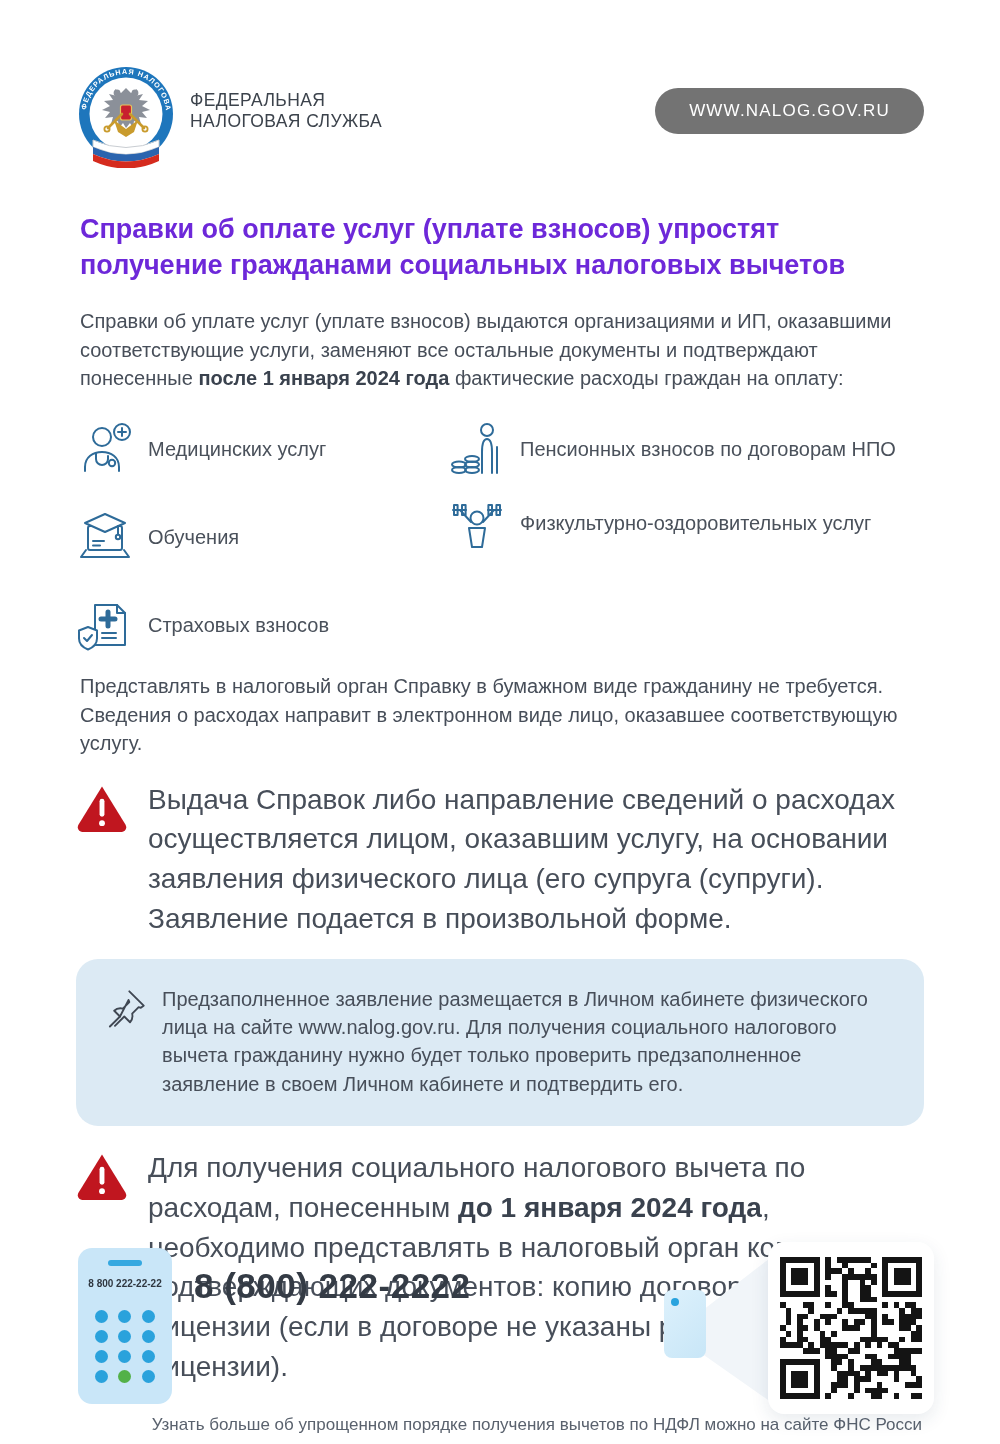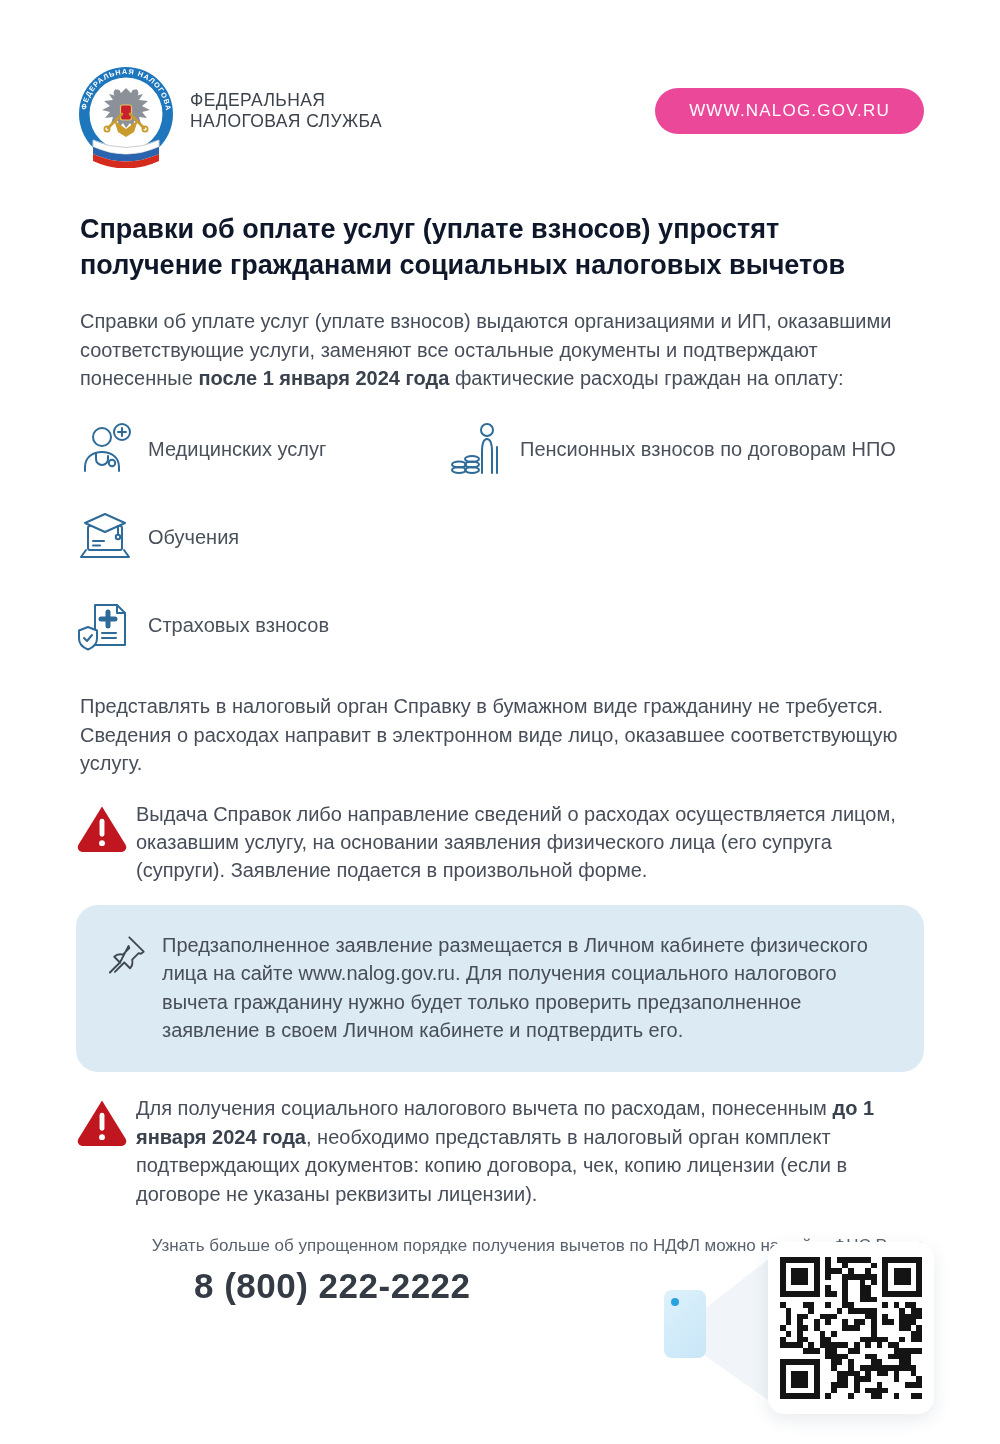--- a/index.html
+++ b/index.html
@@ -9,44 +9,44 @@
     color:#454C57;position:relative;overflow:hidden;
   }
   .page{width:1000px;height:1444px;box-sizing:border-box;padding:64px 76px 0 76px;position:relative;}
 
   
   .hdr{display:flex;align-items:flex-start;}
   .logo-wrap{width:100px;height:104px;flex:0 0 auto;}
   .logo-name{margin-left:14px;margin-top:26px;font-size:17.5px;font-weight:normal;color:#3C434C;line-height:1.2;letter-spacing:.4px;}
   .spacer{flex:1;}
   .site-pill{
-    margin-top:24px;background:#ec4899;color:#fff;border:none;cursor:pointer;
+    margin-top:24px;background:#737373;color:#fff;border:none;cursor:pointer;
     font-family:inherit;font-size:17px;letter-spacing:1.2px;
     padding:13px 34px;border-radius:999px;white-space:nowrap;
   }
 
   
-  h1.title{margin:44px 4px 12px 4px;font-size:27px;line-height:1.32;color:#0f172a;font-weight:bold;}
+  h1.title{margin:44px 4px 12px 4px;font-size:27px;line-height:1.32;color:#6d28d9;font-weight:bold;}
   p.body{margin:24px 4px 0 4px;font-size:20px;line-height:1.42;color:#474E59;}
   p.body b, p.body strong{color:#3A424E;}
 
   
   .services{display:flex;margin-top:26px;}
   .svc-col{display:flex;flex-direction:column;gap:12px;}
   .svc-col.left{width:372px;gap:26px;}
   .svc-col.right{flex:1;}
   .svc{display:flex;align-items:center;min-height:62px;}
   .svc .ic{width:58px;height:58px;flex:0 0 auto;display:flex;align-items:center;justify-content:center;}
   .svc .lbl{margin-left:14px;font-size:20px;color:#4A515B;}
   svg.line{stroke:#2E6B99;fill:none;stroke-width:2;stroke-linecap:round;stroke-linejoin:round;}
 
   
   .warn{display:flex;margin-top:22px;align-items:flex-start;}
   .warn .tri{width:52px;flex:0 0 auto;margin-top:4px;}
-  .warn .txt{margin-left:8px;font-size:20px;line-height:1.42;color:#474E59;}
+  .warn .txt{margin-left:20px;font-size:28px;line-height:1.42;color:#474E59;}
   .warn .txt b{color:#3A424E;}
 
   
   .info-box{
     margin-top:20px;background:#DCEAF4;border-radius:22px;
     padding:26px 30px 28px 26px;display:flex;align-items:flex-start;
   }
   .info-box .pin{width:48px;flex:0 0 auto;margin-top:2px;}
   .info-box .texts{margin-left:12px;}
   .info-box p{margin:0;font-size:20px;line-height:1.42;color:#474E59;}
@@ -181,24 +181,39 @@
             <path d="M48 26 v26"></path>
             <ellipse cx="10" cy="49" rx="7" ry="3"></ellipse>
             <ellipse cx="10" cy="43.5" rx="7" ry="3"></ellipse>
             <ellipse cx="23" cy="49" rx="7" ry="3"></ellipse>
             <ellipse cx="23" cy="43.5" rx="7" ry="3"></ellipse>
             <ellipse cx="23" cy="38" rx="7" ry="3"></ellipse>
           </svg>
         </span>
         <span class="lbl">Пенсионных взносов по договорам НПО</span>
       </div>
-    </div>
-  </div>
-
-  <p class="body" style="margin-top:36px">Представлять в налоговый орган Справку в бумажном виде гражданину не требуется. Сведения о расходах направит в электронном виде лицо, оказавшее соответствующую услугу.</p>
+      <div class="svc">
+        <span class="ic">
+          <svg class="line" viewBox="0 0 56 56" width="56" height="56">
+            <circle cx="28" cy="23" r="6.5"></circle>
+            <path d="M22 27 L11 15 M34 27 L45 15"></path>
+            <path d="M4 15 h13 M39 15 h13"></path>
+            <rect x="5" y="10" width="3.6" height="10"></rect>
+            <rect x="13" y="10" width="3.6" height="10"></rect>
+            <rect x="39.4" y="10" width="3.6" height="10"></rect>
+            <rect x="47.4" y="10" width="3.6" height="10"></rect>
+            <path d="M20 33 h16 l-3 19 h-10 z"></path>
+          </svg>
+        </span>
+        <span class="lbl">Физкультурно-оздоровительных услуг</span>
+      </div>
+    </div>
+  </div>
+
+  <p class="body" style="margin-top:16px">Представлять в налоговый орган Справку в бумажном виде гражданину не требуется. Сведения о расходах направит в электронном виде лицо, оказавшее соответствующую услугу.</p>
 
   <div class="warn">
     <span class="tri">
       <svg viewBox="0 0 64 60" width="52" height="49">
         <path d="M32 3 L61 50 a6 6 0 0 1 -5 9 H8 a6 6 0 0 1 -5 -9 Z" fill="#C0161F"></path>
         <rect x="29" y="18" width="6" height="22" rx="3" fill="#fff"></rect>
         <circle cx="32" cy="48" r="3.6" fill="#fff"></circle>
       </svg>
     </span>
     <div class="txt">Выдача Справок либо направление сведений о расходах осуществляется лицом, оказавшим услугу, на основании заявления физического лица (его супруга (супруги). Заявление подается в произвольной форме.</div>
@@ -223,20 +238,38 @@
         <rect x="29" y="18" width="6" height="22" rx="3" fill="#fff"></rect>
         <circle cx="32" cy="48" r="3.6" fill="#fff"></circle>
       </svg>
     </span>
     <div class="txt"><span>Для получения социального налогового вычета по расходам, понесенным </span><b>до 1 января 2024 года</b><span>, необходимо представлять в налоговый орган комплект подтверждающих документов: копию договора, чек, копию лицензии (если в договоре не указаны реквизиты лицензии).</span></div>
   </div>
 
   <div class="qr-note">Узнать больше об упрощенном порядке получения вычетов по НДФЛ можно на сайте ФНС Росси</div>
 
   <div class="footer">
+    <div class="phone-card">
+      <div class="spk"></div>
+      <div class="num">8 800 222-22-22</div>
+      <div class="keypad">
+        <span class="dot"></span>
+          <span class="dot"></span>
+          <span class="dot"></span>
+        <span class="dot"></span>
+          <span class="dot"></span>
+          <span class="dot"></span>
+        <span class="dot"></span>
+          <span class="dot"></span>
+          <span class="dot"></span>
+        <span class="dot"></span>
+          <span class="dot green"></span>
+          <span class="dot"></span>
+      </div>
+    </div>
     <div class="phone-big">8 (800) 222-2222</div>
 
     <div class="beam"></div>
     <div class="mini-phone">
         <span class="cam"></span>
       </div>
     <div class="qr-panel">
       <svg viewBox="0 0 25 25" fill="#141414">
         <rect x="0.5" y="0.5" width="6" height="6" fill="none" stroke="#141414" stroke-width="1"></rect>
         <rect x="2" y="2" width="3" height="3"></rect>

